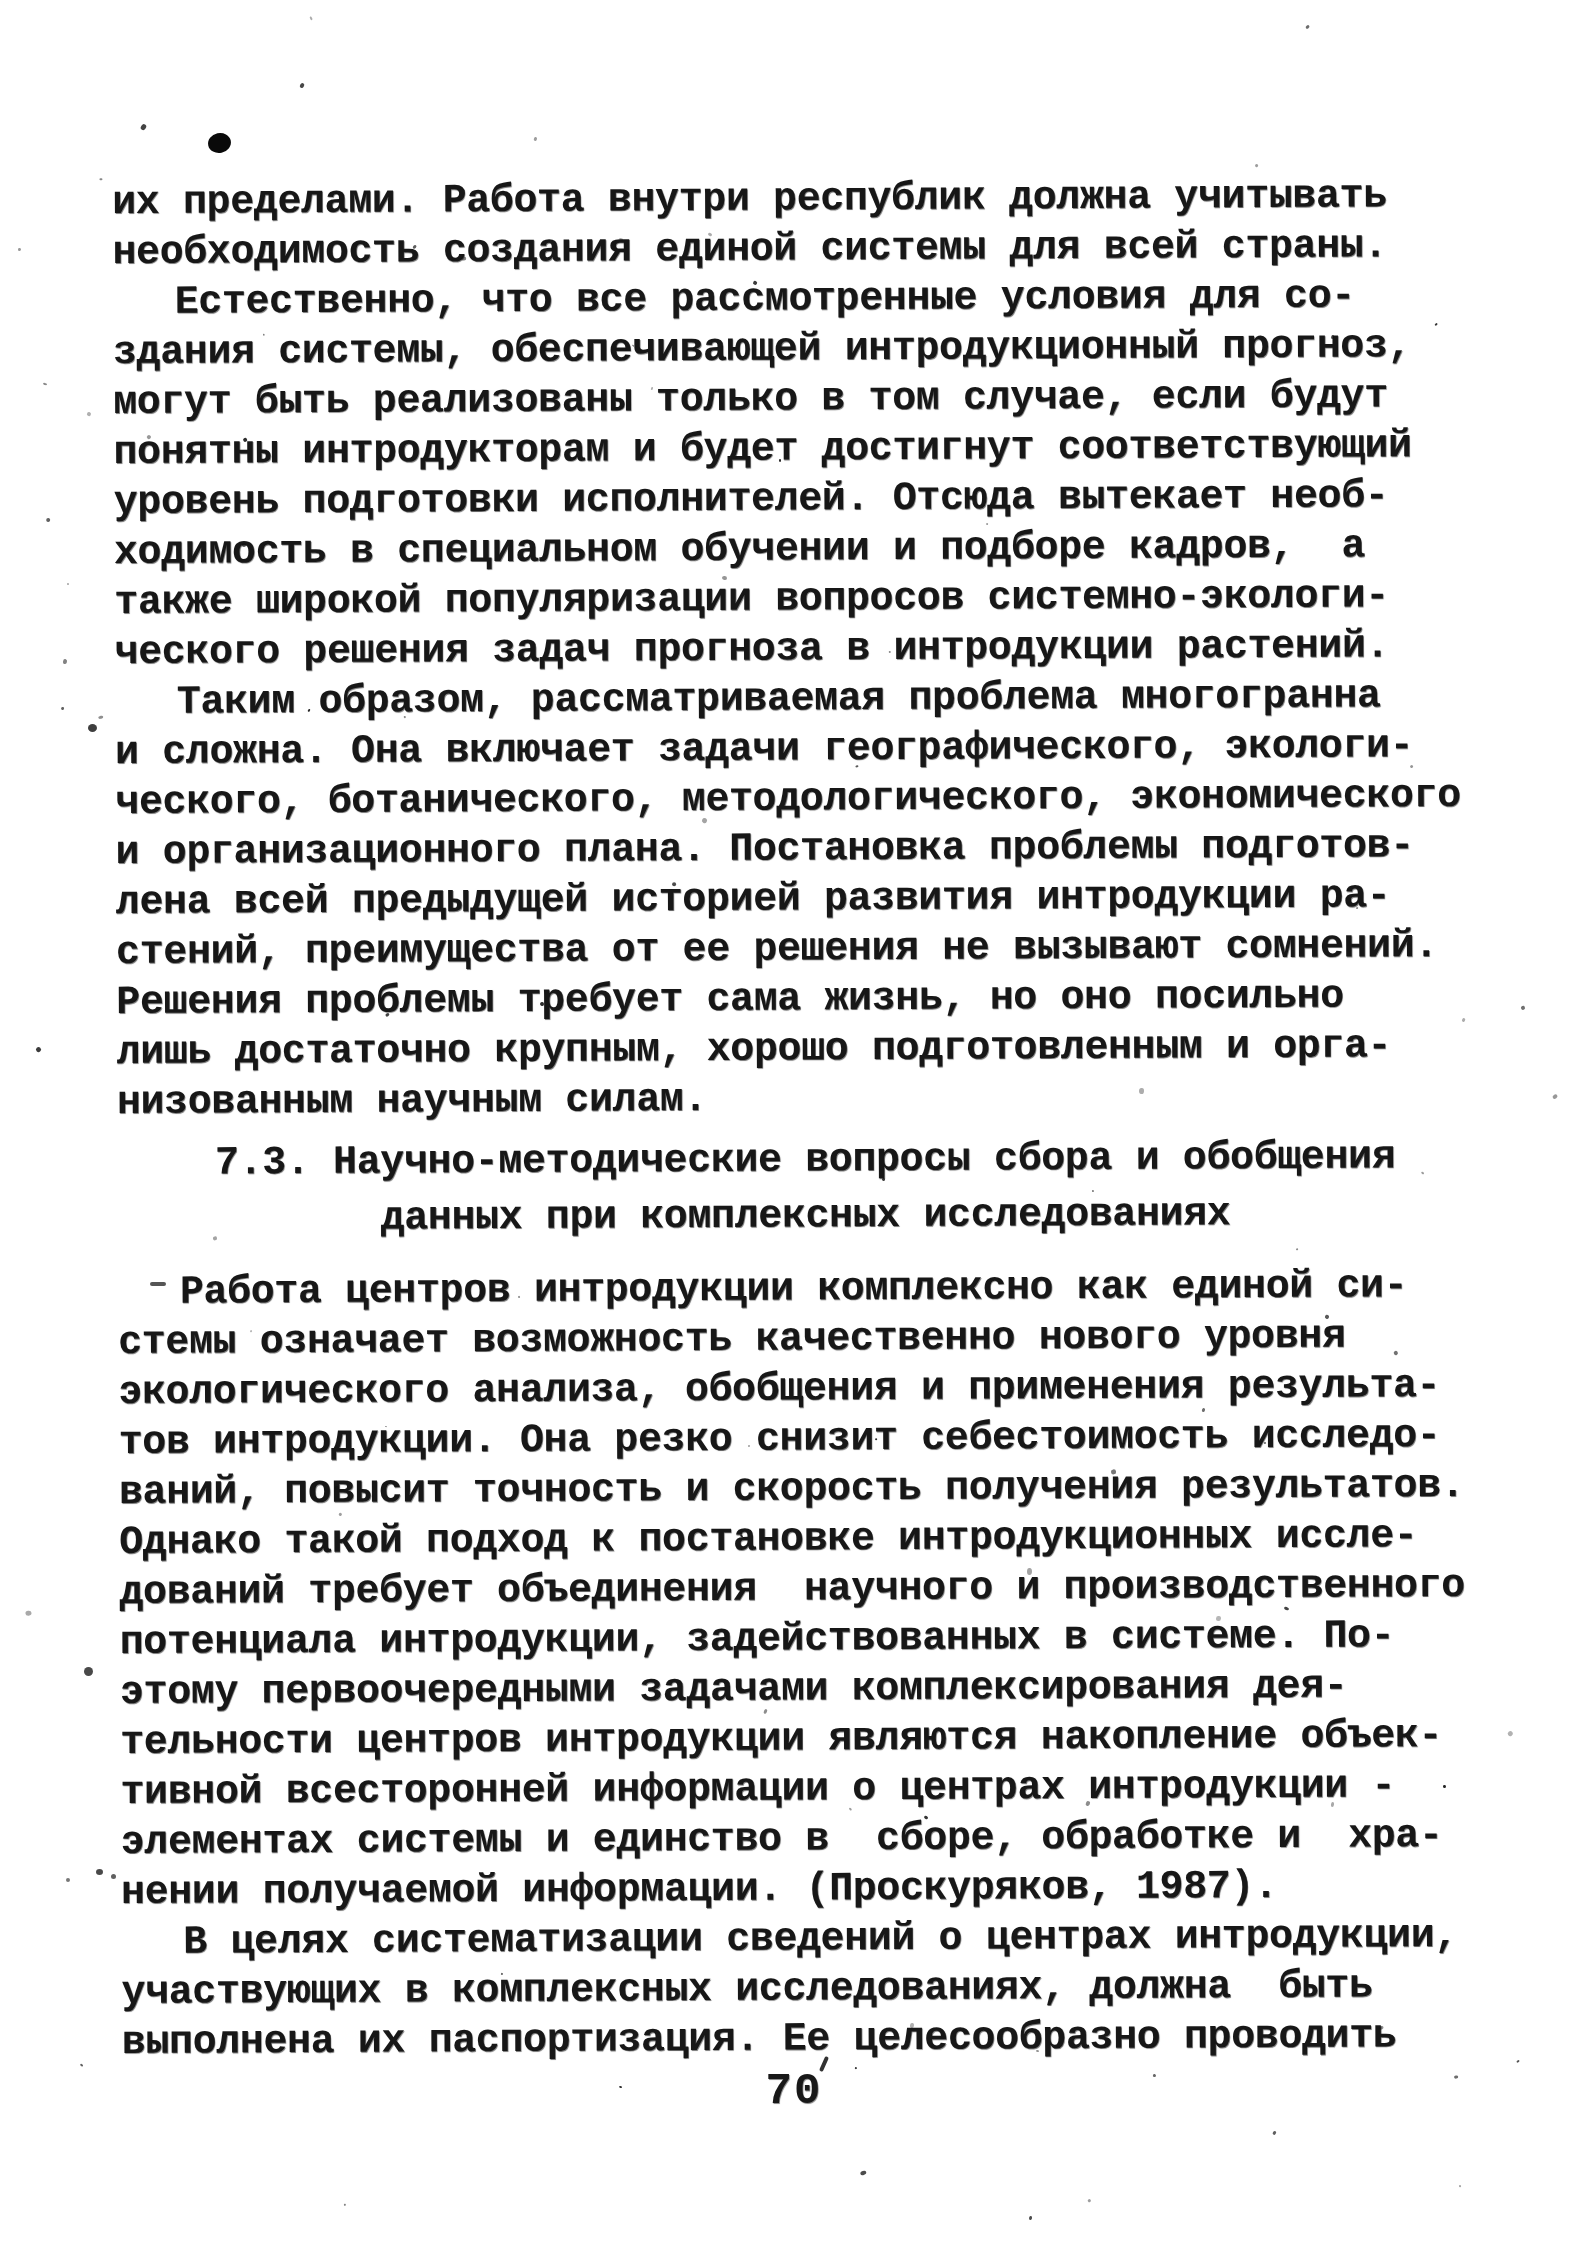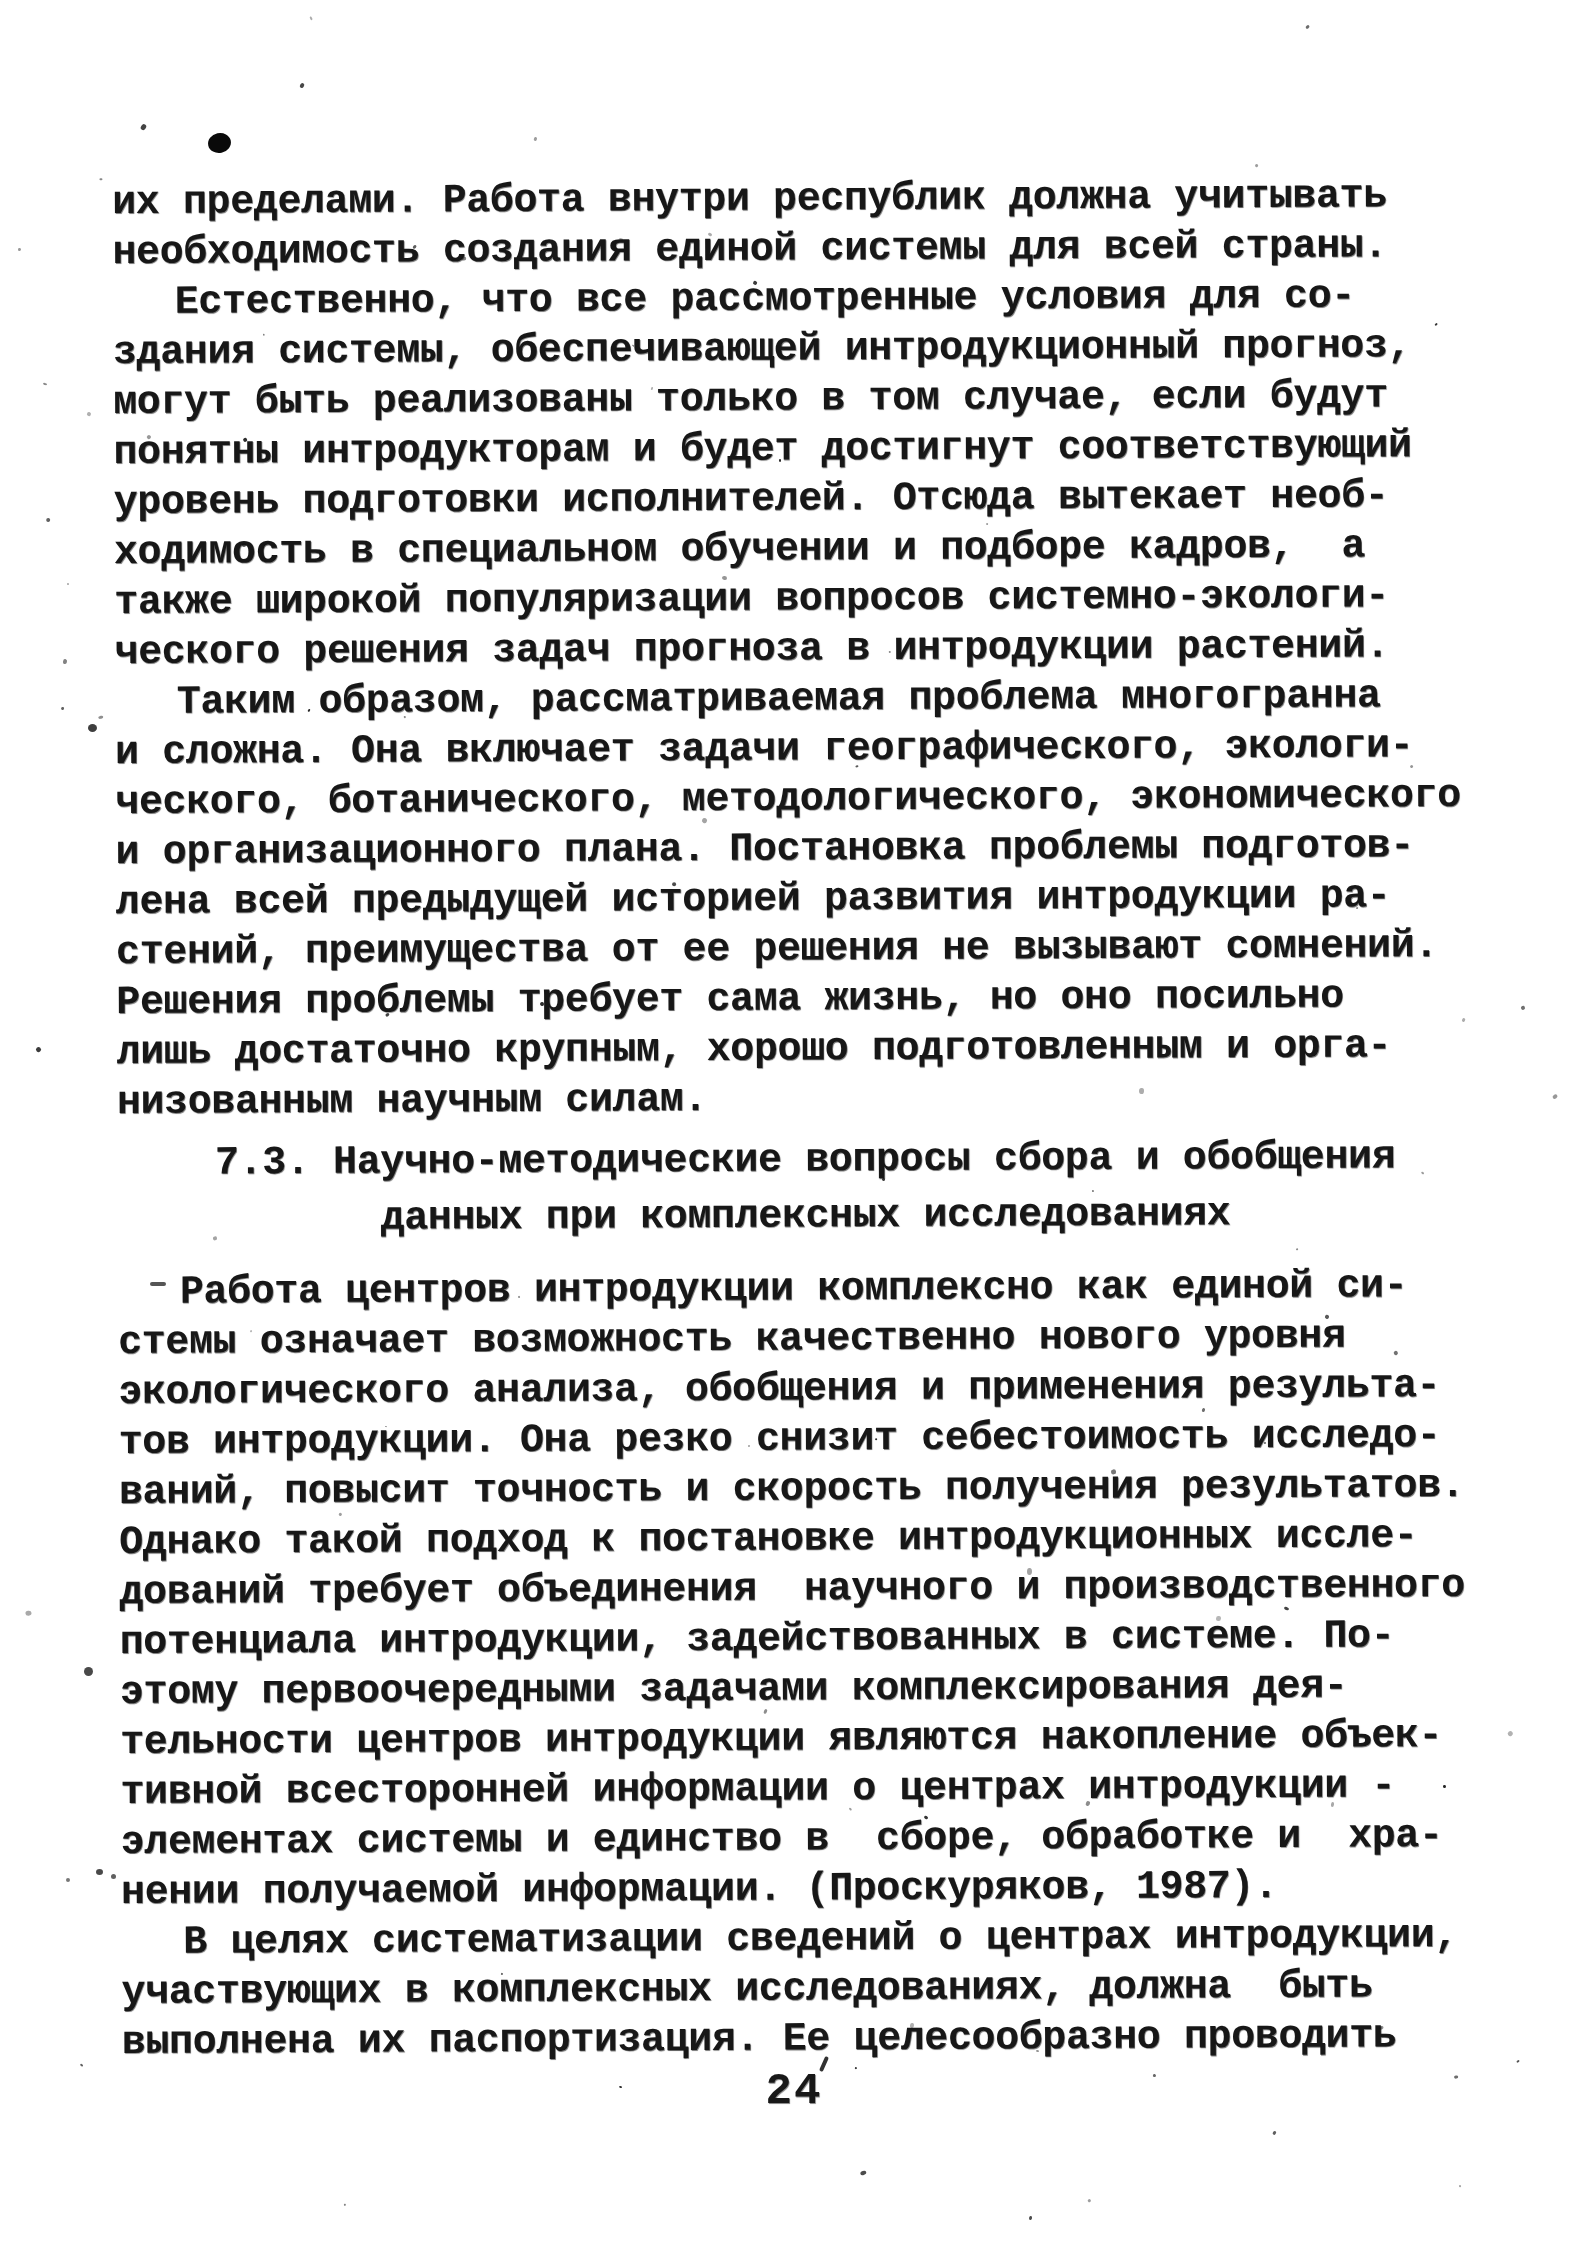--- a/index.html
+++ b/index.html
@@ -93,21 +93,21 @@
   <span class="margin-mark mm-etomu"></span>
   <span class="margin-mark mm-nenii-a"></span>
   <span class="margin-mark mm-nenii-b"></span>
   <span class="margin-mark mm-nenii-c"></span>
   <span class="margin-mark mm-dash-top"></span>
   <span class="margin-mark mm-tick-56"></span>
 
   <section class="text-block" id="text-block"><div class="block block-paragraph"><div class="line">их пределами. Работа внутри республик должна учитывать</div><div class="line">необходимость создания единой системы для всей страны.</div></div><div class="block block-paragraph"><div class="line indent">Естественно, что все рассмотренные условия для со-</div><div class="line">здания системы, обеспечивающей интродукционный прогноз,</div><div class="line">могут быть реализованы только в том случае, если будут</div><div class="line">понятны интродукторам и будет достигнут соответствующий</div><div class="line">уровень подготовки исполнителей. Отсюда вытекает необ-</div><div class="line">ходимость в специальном обучении и подборе кадров,  а</div><div class="line">также широкой популяризации вопросов системно-экологи-</div><div class="line">ческого решения задач прогноза в интродукции растений.</div></div><div class="block block-paragraph"><div class="line indent">Таким образом, рассматриваемая проблема многогранна</div><div class="line">и сложна. Она включает задачи географического, экологи-</div><div class="line">ческого, ботанического, методологического, экономического</div><div class="line">и организационного плана. Постановка проблемы подготов-</div><div class="line">лена всей предыдущей историей развития интродукции ра-</div><div class="line">стений, преимущества от ее решения не вызывают сомнений.</div><div class="line">Решения проблемы требует сама жизнь, но оно посильно</div><div class="line">лишь достаточно крупным, хорошо подготовленным и орга-</div><div class="line">низованным научным силам.</div></div><div class="block block-heading"><div class="line">7.3. Научно-методические вопросы сбора и обобщения</div><div class="line">данных при комплексных исследованиях</div></div><div class="block block-paragraph"><div class="line indent">Работа центров интродукции комплексно как единой си-</div><div class="line">стемы означает возможность качественно нового уровня</div><div class="line">экологического анализа, обобщения и применения результа-</div><div class="line">тов интродукции. Она резко снизит себестоимость исследо-</div><div class="line">ваний, повысит точность и скорость получения результатов.</div><div class="line">Однако такой подход к постановке интродукционных иссле-</div><div class="line">дований требует объединения  научного и производственного</div><div class="line">потенциала интродукции, задействованных в системе. По-</div><div class="line">этому первоочередными задачами комплексирования дея-</div><div class="line">тельности центров интродукции являются накопление объек-</div><div class="line">тивной всесторонней информации о центрах интродукции -</div><div class="line">элементах системы и единство в  сборе, обработке и  хра-</div><div class="line">нении получаемой информации. (Проскуряков, 1987).</div></div><div class="block block-paragraph"><div class="line indent">В целях систематизации сведений о центрах интродукции,</div><div class="line">участвующих в комплексных исследованиях, должна  быть</div><div class="line">выполнена их паспортизация. Ее целесообразно проводить</div></div></section>
 
   <footer class="page-footer">
-    <span class="page-number">24</span>
+    <span class="page-number">70</span>
   </footer>
 
   <div class="noise-layer" id="noise">
       <span class="speck" style="width: 3.20884px; height: 4.7913px; left: 763.639px; top: 1708.71px; opacity: 0.48; transform: rotate(24deg);"></span>
       <span class="speck" style="width: 4.30553px; height: 6.4159px; left: 861.311px; top: 2169.54px; opacity: 0.75; transform: rotate(73deg);"></span>
       <span class="speck" style="width: 3.75777px; height: 5.30868px; left: 299.952px; top: 83.2789px; opacity: 0.77; transform: rotate(30deg);"></span>
       <span class="speck" style="width: 2.9228px; height: 2.18598px; left: 740.386px; top: 1534.67px; opacity: 0.9; transform: rotate(25deg);"></span>
       <span class="speck" style="width: 2.03989px; height: 1.73583px; left: 344.066px; top: 2203.79px; opacity: 0.52; transform: rotate(87deg);"></span>
       <span class="speck" style="width: 2.30124px; height: 3.21176px; left: 1434.7px; top: 322.573px; opacity: 0.84; transform: rotate(52deg);"></span>
       <span class="speck" style="width: 4.97264px; height: 7.37229px; left: 1027.49px; top: 1567.76px; opacity: 0.38; transform: rotate(1deg);"></span>

